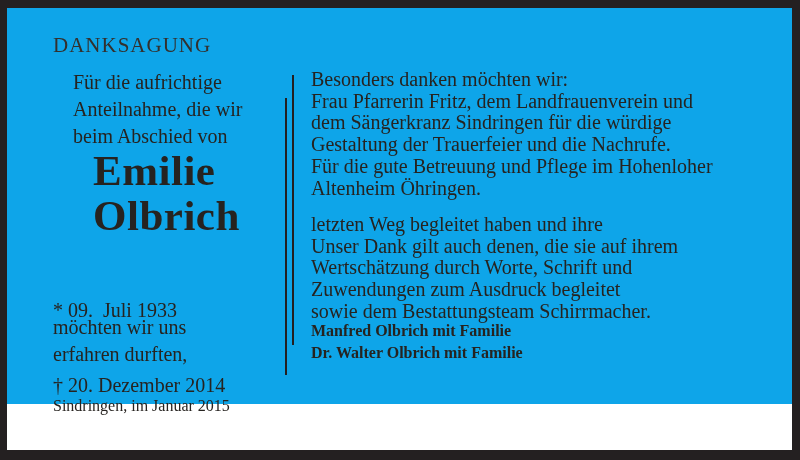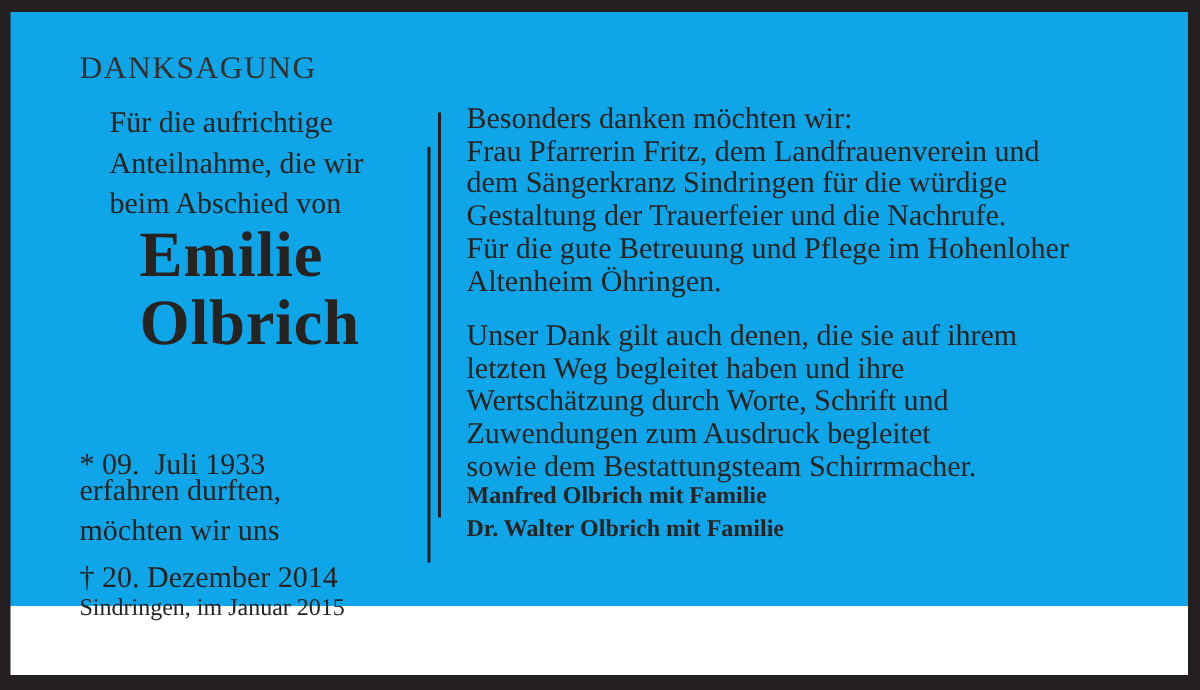--- a/index.html
+++ b/index.html
@@ -114,41 +114,41 @@
     <span class="line">Emilie</span>
     <span class="line">Olbrich</span>
   </div>
 
   <div class="abs dates">
     <span class="line">* 09.  Juli 1933</span>
     <span class="line">† 20. Dezember 2014</span>
   </div>
 
   <div class="abs closing">
+    <span class="line">möchten wir uns</span>
     <span class="line">erfahren durften,</span>
-    <span class="line">möchten wir uns</span>
   </div>
 
   <div class="abs dateline">Sindringen, im Januar 2015</div>
 
   <div class="abs rule rule-a"></div>
   <div class="abs rule rule-b"></div>
 
   <div class="abs rcol-para1">
     <span class="line"><span class="lead">Besonders danken</span><span> möchten wir:</span></span>
     <span class="line">Frau Pfarrerin Fritz, dem Landfrauenverein und</span>
     <span class="line">dem Sängerkranz Sindringen für die würdige</span>
     <span class="line">Gestaltung der Trauerfeier und die Nachrufe.</span>
     <span class="line">Für die gute Betreuung und Pflege im Hohenloher</span>
     <span class="line">Altenheim Öhringen.</span>
   </div>
 
   <div class="abs rcol-para2">
+    <span class="line">letzten Weg begleitet haben und ihre</span>
     <span class="line"><span class="lead">Unser Dank</span><span> gilt auch denen, die sie auf ihrem</span></span>
-    <span class="line">letzten Weg begleitet haben und ihre</span>
     <span class="line">Wertschätzung durch Worte, Schrift und</span>
     <span class="line">Zuwendungen zum Ausdruck begleitet</span>
     <span class="line">sowie dem Bestattungsteam Schirrmacher.</span>
   </div>
 
   <div class="abs signatures">
     <span class="line">Manfred Olbrich mit Familie</span>
     <span class="line">Dr. Walter Olbrich mit Familie</span>
   </div>
 

